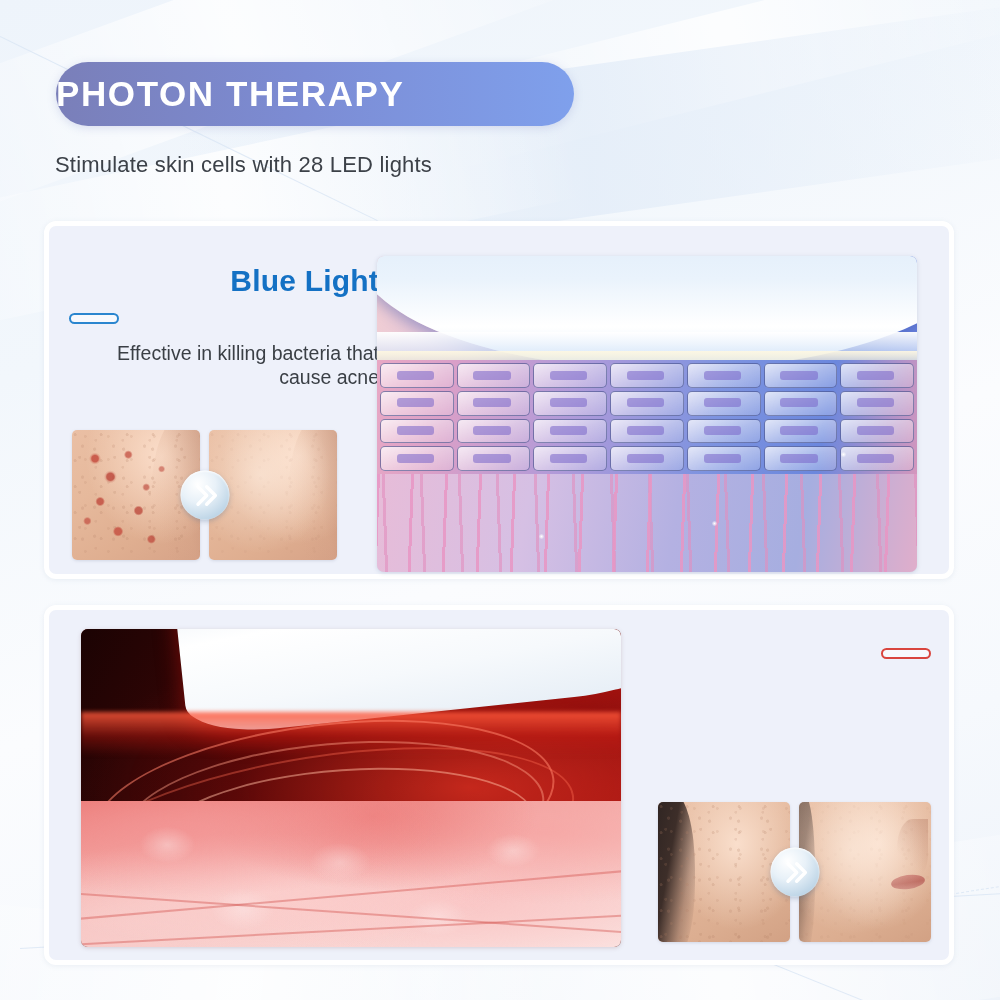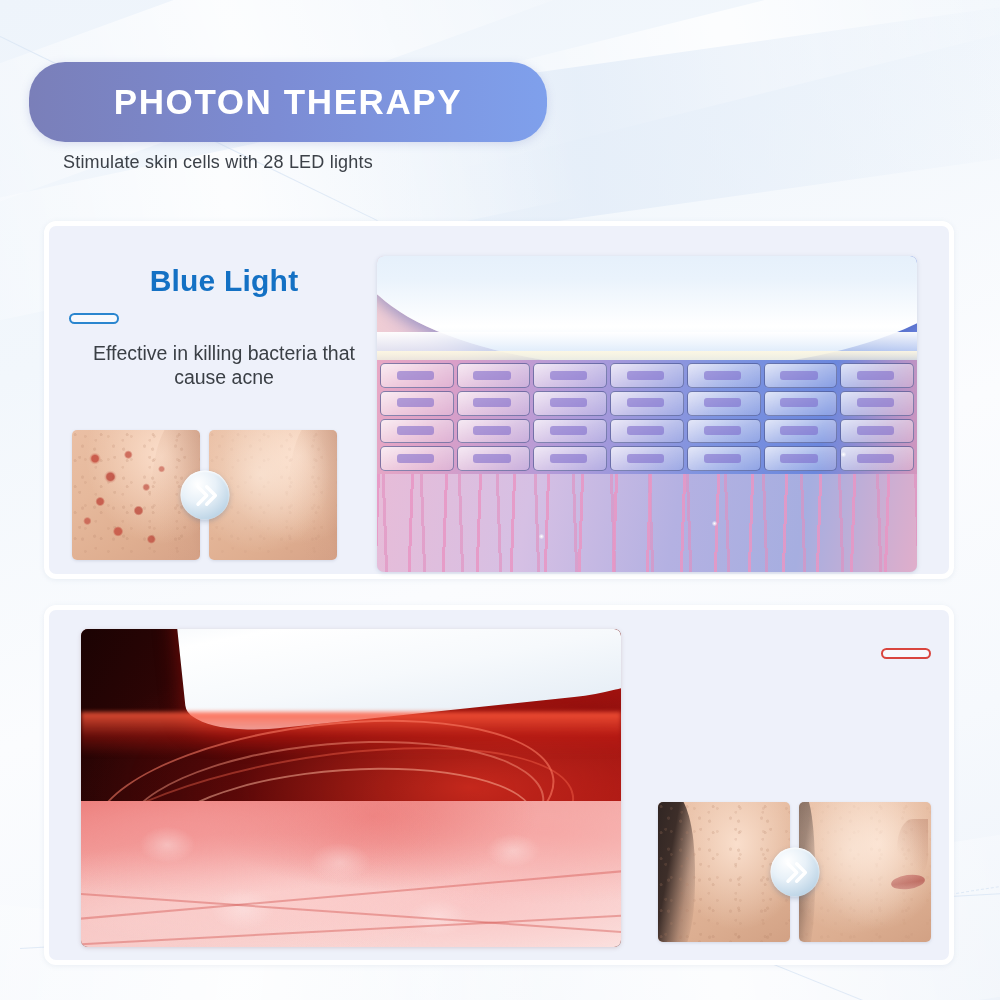--- a/index.html
+++ b/index.html
@@ -43,58 +43,57 @@
     transform-origin: left center;
   }
   .d1 { left: 20px; top: 948px; transform: rotate(-3.2deg); }
   .d2 { left: 520px; top: 962px; width: 560px; transform: rotate(-9deg); border-top-style: dashed; }
   .d3 { left: 660px; top: 918px; width: 420px; transform: rotate(22deg); }
   .d4 { left: 0px; top: 36px; width: 420px; transform: rotate(26deg); }
 
   
   .header-pill {
     position: absolute;
-    left: 29px; top: 62px;
-    width: 518px; height: 80px;
+    left: 56px; top: 62px;
+    width: 518px; height: 64px;
     border-radius: 36px;
     background: linear-gradient(90deg, #7a7fb9 0%, #7c8cd4 48%, #7fa0ec 100%);
     display: flex;
     align-items: center;
-    justify-content: center;
     box-shadow: 0 2px 10px rgba(110,125,190,.22);
   }
   .header-pill-title {
     color: #ffffff;
     font-size: 35px;
     font-weight: bold;
     letter-spacing: 1.6px;
   }
 
   .subtitle {
     position: absolute;
-    left: 63px; top: 152px;
-    font-size: 18px;
+    left: 55px; top: 152px;
+    font-size: 22px;
     color: #3c4148;
     letter-spacing: .2px;
   }
 
   
   .card {
     position: absolute;
     border-radius: 12px;
     background: #eef1fa;
     border: 5px solid #ffffff;
     box-shadow: 0 1px 5px rgba(150,165,195,.16);
   }
   .card-blue { left: 44px; top: 221px; width: 910px; height: 358px; }
   .card-red  { left: 44px; top: 605px; width: 910px; height: 360px; }
 
   
   .txt-block { position: absolute; }
-  .txt-blue { left: 20px; top: 38px; width: 310px; text-align: center; }
+  .txt-blue { left: 20px; top: 38px; width: 310px; text-align: right; }
   .txt-red  { right: 18px; top: 22px; width: 330px; text-align: right; }
 
   .light-title {
     font-size: 30px;
     font-weight: bold;
     letter-spacing: .2px;
     line-height: 1.1;
   }
   .title-blue { color: #1471c4; }
   .title-red  { color: #e12b25; }

